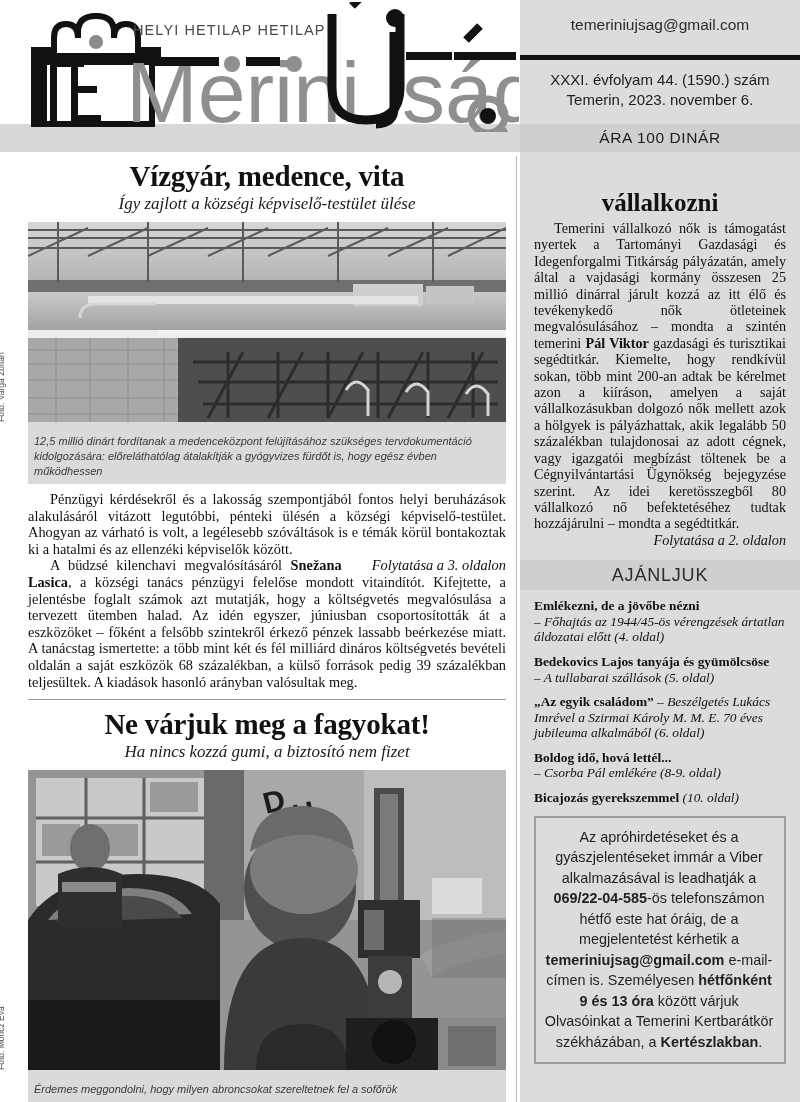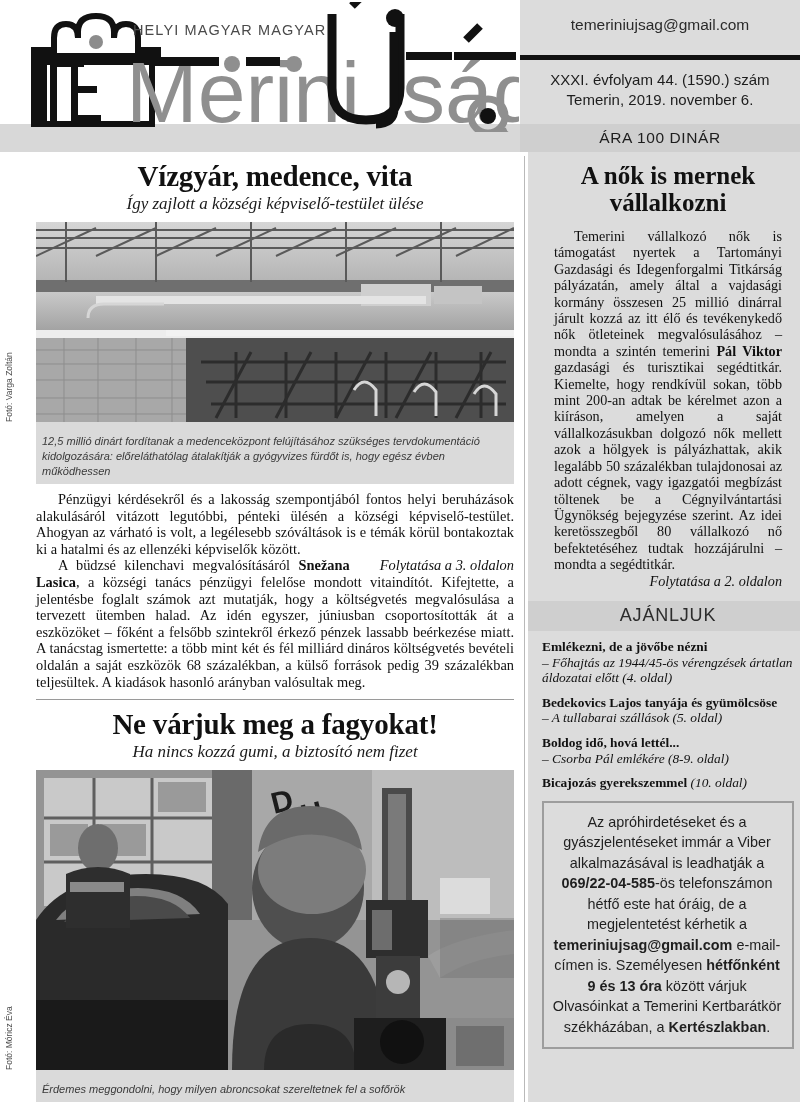--- a/index.html
+++ b/index.html
@@ -54,21 +54,21 @@
   }
   .mast-price {
     position:absolute; left:520px; top:124px; width:280px; height:28px;
     display:flex; align-items:center; justify-content:center;
     font-family:"Liberation Sans", sans-serif;
     font-size:15.5px; letter-spacing:0.6px; color:#1d1d1d;
     background:#cfcfcf;
   }
 
   
-  .page { position:absolute; left:8px; top:152px; width:708px; height:950px;border-radius:15px; }
+  .page { position:absolute; left:0; top:152px; width:708px; height:950px;border-radius:15px; }
 
   .col-left { position:absolute; left:0; top:0; width:520px; height:950px; padding:0 14px 0 28px; }
   .col-right {
     position:absolute; left:520px; top:0; width:280px; height:950px;
     background:#dcdcdc; padding:0 14px;
   }
 
   .vline { position:absolute; left:516px; top:4px; width:1px; height:946px; background:#b9b9b9; }
 
   
@@ -114,21 +114,21 @@
   .hr-thin { border:0; border-top:1px solid #9a9a9a; margin:9px 0 0 0; height:0; }
 
   
   h2.rhead {
     font-family:"Liberation Serif", serif;
     font-weight:bold; font-size:25px; line-height:27px;
     text-align:center; margin:10px 0 4px 0;
   }
   p.rbody {
     font-size:14.2px; line-height:16.4px; text-align:justify;
-    margin:12px; text-indent:20px; hyphens:auto;
+    margin:0; text-indent:20px; hyphens:auto;
   }
   .rcont { font-style:italic; display:block; text-align:right; text-indent:0; }
 
   .ajanljuk-bar {
     background:#cfcfcf; margin:12px -14px 0 -14px; height:30px;
     display:flex; align-items:center; justify-content:center;
     font-family:"Liberation Sans", sans-serif;
     font-size:18px; letter-spacing:0.8px; color:#2c2c2c;
   }
   .aj-list { margin-top:8px; }
@@ -181,28 +181,28 @@
       <path d="M380 30 V106 Q380 122 362 122" fill="none" stroke="#111" stroke-width="9"></path>
       <circle cx="381" cy="16" r="9" fill="#111"></circle>
 
       <text x="388" y="120" font-family="Liberation Sans, sans-serif" font-size="86" font-weight="400" fill="#8f8f8f">ság</text>
       <rect x="392" y="50" width="46" height="8" fill="#111"></rect>
       <path d="M452 38 L466 24" stroke="#111" stroke-width="8"></path>
       <rect x="440" y="50" width="62" height="8" fill="#111"></rect>
       <circle cx="474" cy="114" r="17" fill="none" stroke="#8f8f8f" stroke-width="7"></circle>
       <circle cx="474" cy="114" r="8" fill="#111"></circle>
     </svg>
-    <div class="kicker">HELYI MAGYAR MAGYAR</div>
+    <div class="kicker">HELYI HETILAP HETILAP</div>
   </div>
 
   <div class="mast-email">temeriniujsag@gmail.com</div>
   <div class="mast-rule"></div>
   <div class="mast-issue">
     <div>XXXI. évfolyam 44. (1590.) szám</div>
-    <div>Temerin, 2019. november 6.</div>
+    <div>Temerin, 2023. november 6.</div>
   </div>
   <div class="mast-price">ÁRA 100 DINÁR</div>
 </div>
 
 <div class="page">
 
   <div class="vline"></div>
 
   <div class="col-left">
 
@@ -320,36 +320,39 @@
       <div class="credit">Fotó: Móricz Éva</div>
     </div>
     <div class="caption">Érdemes meggondolni, hogy milyen abroncsokat szereltetnek fel a sofőrök</div>
 
     <p class="body first"><span class="cont">Folytatása a 7. oldalon</span><span>November 1-je és április 1-je között a Közlekedésbiztonsági Törvény előírja a téli abroncsok használatát, amennyiben az út havas vagy jeges. A biztosítók azonban ebben az időszakban akkor is elvárják a téli felszerelést, ha nincs fagy vagy csapadék, ezért sok sofőr bizonytalan, mikor érdemes váltani. A részletekről </span></p>
   </div>
 
   <div class="col-right">
 
     <h2 class="rhead">
-      <span>A nők is mernek</span><br>
+      <br>
       <span>vállalkozni</span>
     </h2>
 
     <p class="rbody"><span>Temerini vállalkozó nők is támogatást nyertek a Tartományi Gazdasági és Idegenforgalmi Titkárság pályázatán, amely által a vajdasági kormány összesen 25 millió dinárral járult kozzá az itt élő és tevékenykedő nők ötleteinek megvalósulásához – mondta a szintén temerini </span><b class="nm">Pál Viktor</b><span> gazdasági és turisztikai segédtitkár. Kiemelte, hogy rendkívül sokan, több mint 200-an adtak be kérelmet azon a kiíráson, amelyen a saját vállalkozásukban dolgozó nők mellett azok a hölgyek is pályázhattak, akik legalább 50 százalékban tulajdonosai az adott cégnek, vagy igazgatói megbízást töltenek be a Cégnyilvántartási Ügynökség bejegyzése szerint. Az idei keretösszegből 80 vállalkozó nő befektetéséhez tudtak hozzájárulni – mondta a segédtitkár.</span><span class="rcont">Folytatása a 2. oldalon</span></p>
 
     <div class="ajanljuk-bar">AJÁNLJUK</div>
 
     <div class="aj-list">
       <div class="aj-item">
         <span class="t">Emlékezni, de a jövőbe nézni</span><br>
         <span class="d">– Főhajtás az 1944/45-ös vérengzések ártatlan áldozatai előtt (4. oldal)</span>
       </div>
       <div class="aj-item">
         <span class="t">Bedekovics Lajos tanyája és gyümölcsöse</span><br>
         <span class="d">– A tullabarai szállások (5. oldal)</span>
+      </div>
+      <div class="aj-item">
+        <span class="t">„Az egyik családom”</span><span class="d"> – Beszélgetés Lukács Imrével a Szirmai Károly M. M. E. 70 éves jubileuma alkalmából (6. oldal)</span>
       </div>
       <div class="aj-item">
         <span class="t">Boldog idő, hová lettél...</span><br>
         <span class="d">– Csorba Pál emlékére (8-9. oldal)</span>
       </div>
       <div class="aj-item">
         <span class="t">Bicajozás gyerekszemmel</span><span class="d"> (10. oldal)</span>
       </div>
     </div>
 

